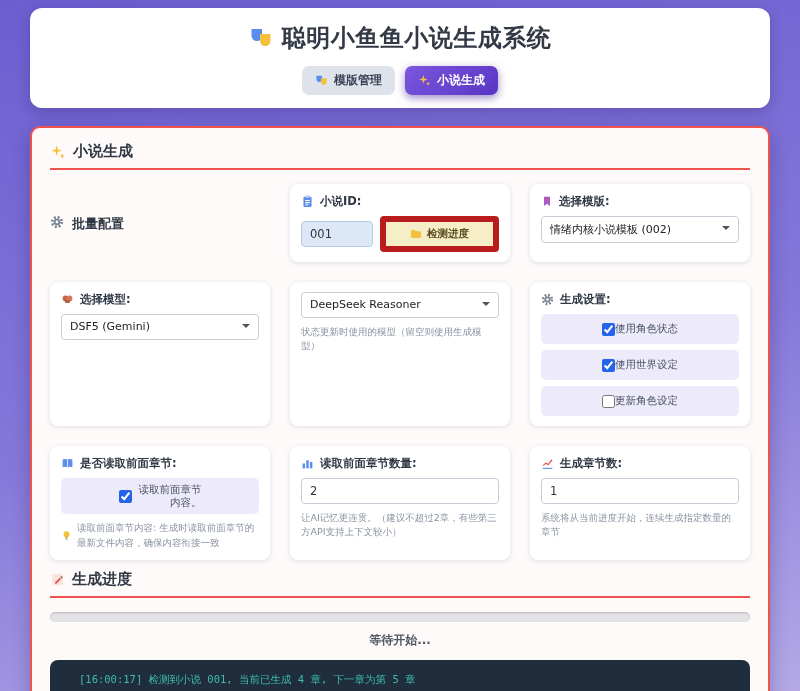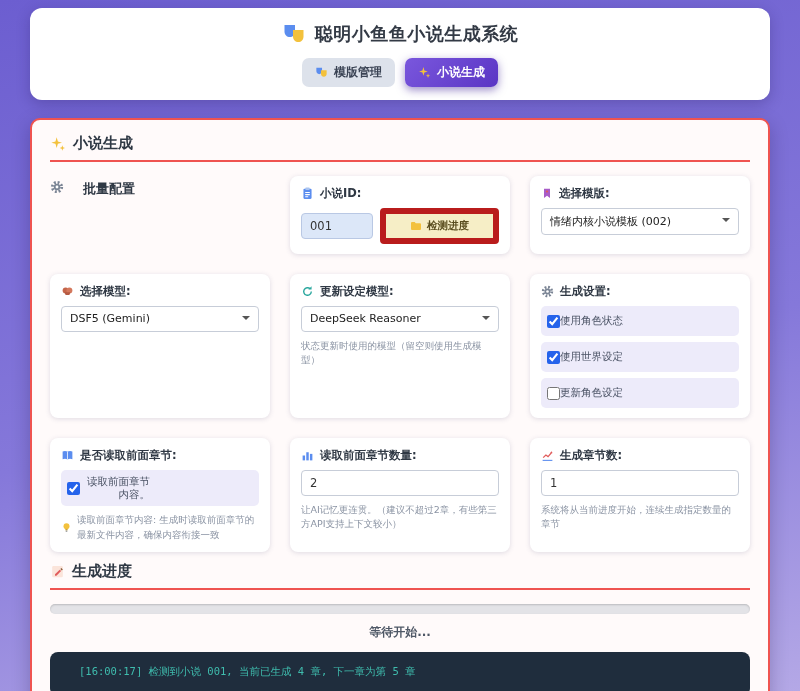--- a/index.html
+++ b/index.html
@@ -12,57 +12,57 @@
     color:#2d3748;
     overflow:hidden;
   }
   .icon { display:inline-flex; flex:0 0 auto; align-items:center; }
   .icon svg { display:block; }
 
   
   .header-card { background:#ffffff; border-radius:12px; padding:14px 0 13px;
     box-shadow:0 4px 14px rgba(30,20,80,.25); }
   .app-title { display:flex; align-items:center; justify-content:center; gap:9px;
-    font-size:18px; font-weight:bold; color:#333a45; letter-spacing:.5px; }
+    font-size:24px; font-weight:bold; color:#333a45; letter-spacing:.5px; }
   .tabs { display:flex; justify-content:center; gap:10px; margin-top:12px; }
   .tab { display:inline-flex; align-items:center; gap:6px; padding:6px 13px; border-radius:7px;
     border:none; font-size:12px; font-weight:bold; background:#dde2eb; color:#3a4354;
     cursor:pointer; font-family:Liberation Serif, serif; }
   .tab.active { background:linear-gradient(135deg,#7a57dd,#5a35c4); color:#fff;
     box-shadow:0 3px 9px rgba(60,30,150,.5); }
 
   
   .main-card { margin-top:18px; background:#fffafa; border:2px solid #ef5350; border-radius:10px;
     padding:14px 18px 14px; box-shadow:0 6px 18px rgba(20,10,60,.25); }
   .section-head { display:flex; align-items:center; gap:7px; font-size:15px; font-weight:bold;
     color:#2f3844; padding-bottom:7px; border-bottom:2px solid #ef5350; margin-bottom:14px; }
 
   
   .grid { display:grid; grid-template-columns:repeat(3,1fr); gap:20px 20px; margin-bottom:10px; }
-  .batch-label { display:flex; align-items:flex-start; gap:19px; font-weight:bold; font-size:13px;
-    color:#2f3844; padding-top:4px; }
+  .batch-label { display:flex; align-items:flex-start; gap:8px; font-weight:bold; font-size:13px;
+    color:#2f3844; padding-top:4px;margin-top:27px; }
   .panel { background:#ffffff; border-radius:8px; padding:10px 11px;
     box-shadow:0 1px 5px rgba(80,80,120,.18); }
   .field-label { display:flex; align-items:center; gap:6px; font-weight:bold; font-size:11.5px;
     color:#2f3844; margin-bottom:7px; }
   .row { display:flex; gap:7px; align-items:center;border-radius:7px; }
   .text-input { width:100%; border:1px solid #b9c8e4; background:#dce7f8; border-radius:4px;
     padding:5px 8px; font-size:11.5px; color:#333; font-family:inherit; }
   .text-input.plain { background:#fff; border-color:#c7cdd8; }
   .btn-detect { display:inline-flex; align-items:center; gap:5px; background:#f6eec6;
     border:6px solid #b91c1c; border-radius:4px; padding:5px 24px; font-size:10.5px;
     font-weight:bold; color:#5a4e1f; white-space:nowrap; cursor:pointer; font-family:inherit; }
   .select { position:relative; display:flex; align-items:flex-start; justify-content:space-between;
     border:1px solid #c7cdd8; border-radius:4px; background:#fff; padding:5px 8px;
     font-size:11px; color:#222; cursor:pointer; min-height:26px; }
   .chevron { width:0; height:0; border:4px solid transparent; border-top-color:#555;
     margin-top:4px; }
   .hint { display:flex; gap:5px; font-size:9.5px; color:#8a93a3; margin-top:7px; line-height:1.5; }
 
-  .check-row { display:flex; align-items:center; justify-content:flex-start;
+  .check-row { display:flex; align-items:center; justify-content:center;
     background:#edebfa; border-radius:5px; padding:5px 6px; margin-bottom:6px; min-height:30px; }
   .check-row:last-child { margin-bottom:0; }
   .check-row input[type=checkbox] { width:13px; height:13px; accent-color:#2563eb; cursor:pointer; }
   .check-label { font-size:10.5px; color:#4a5264; text-align:right; line-height:1.25;
     max-width:70px; cursor:pointer; }
 
   
   .progress-track { height:10px; background:#e3e3e7; border-radius:6px;
     box-shadow:inset 0 1px 2px rgba(0,0,0,.18); margin-bottom:10px; overflow:hidden; }
   .progress-fill { height:100%; width:0%; background:linear-gradient(90deg,#7a57dd,#5a35c4); }
@@ -185,29 +185,20 @@
         </span>
         <span>选择模型:</span>
       </div>
       <div class="select">
         <span>DSF5 (Gemini)</span>
         <span class="chevron"></span>
       </div>
     </div>
 
     <div class="panel">
-      <div class="field-label">
-        <span class="icon">
-          <svg width="13" height="13" viewBox="0 0 24 24">
-              <path d="M19 12a7 7 0 11-2.05-4.95" fill="none" stroke="#2aa79e" stroke-width="2.6"></path>
-              <path d="M19.5 2.5v6H13.5z" fill="#2aa79e"></path>
-            </svg>
-        </span>
-        <span>更新设定模型:</span>
-      </div>
       <div class="select">
         <span>DeepSeek Reasoner</span>
         <span class="chevron"></span>
       </div>
       <div class="hint">
         <span>状态更新时使用的模型（留空则使用生成模型）</span>
       </div>
     </div>
 
     <div class="panel">

